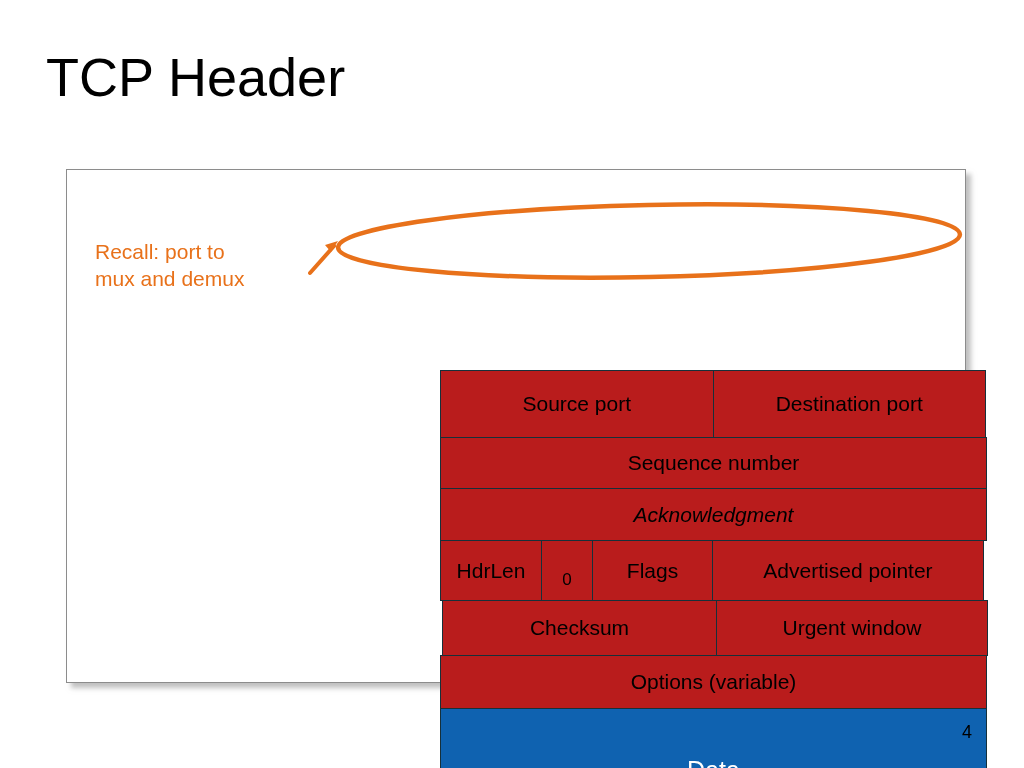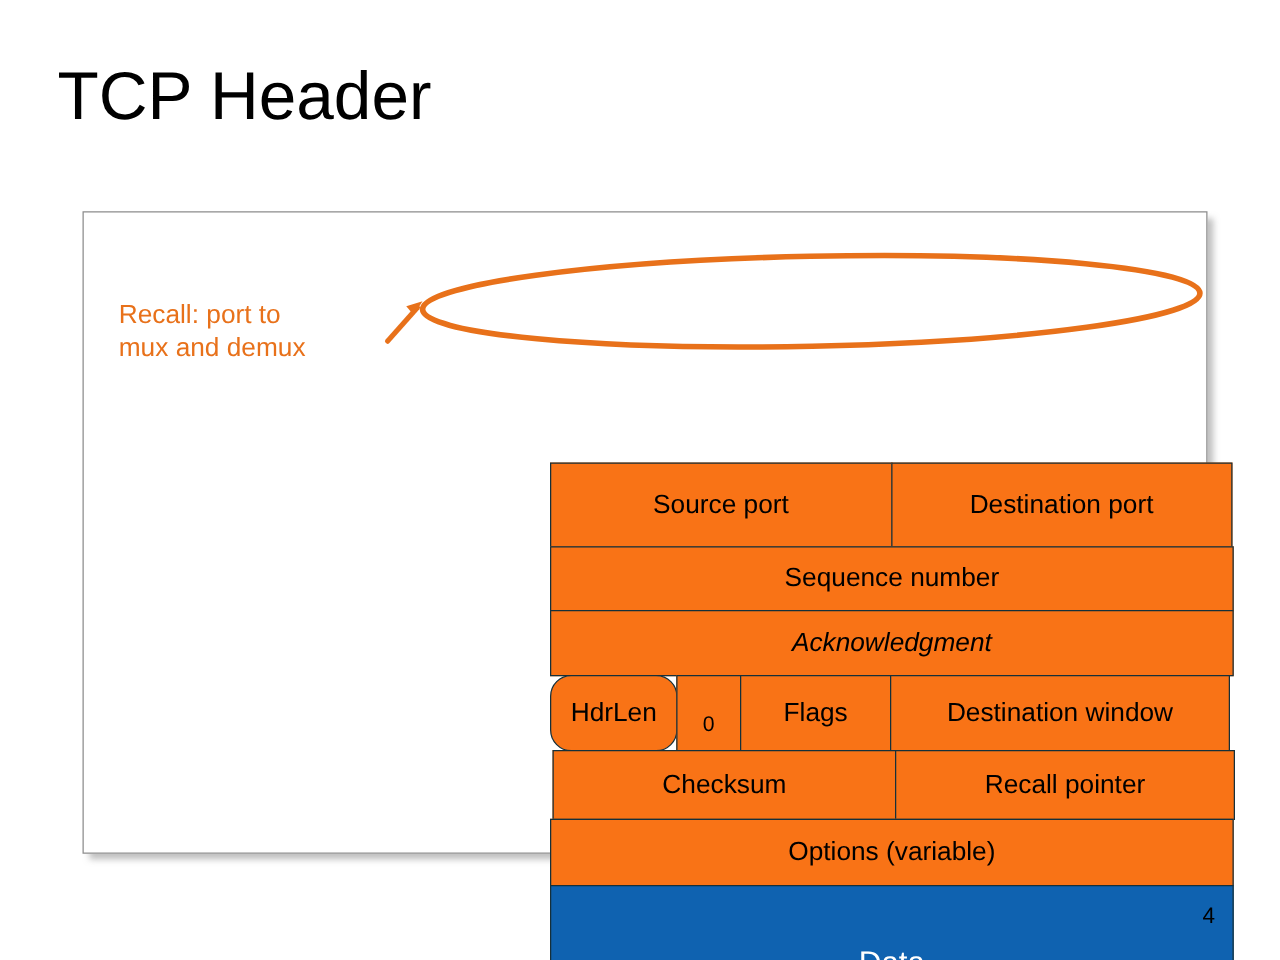--- a/index.html
+++ b/index.html
@@ -70,36 +70,36 @@
     left: 373px;
     top: 200px;
     width: 547px;
   }
   .hdr-row {
     display: flex;
     width: 100%;
     box-sizing: border-box;
   }
   .hdr-cell {
-    background: #f97316;
+    background: #b91c1c;
     border: 1px solid #16303a;
     box-sizing: border-box;
     display: flex;
     align-items: center;
     justify-content: center;
     color: #000000;
     font-size: 21px;
     line-height: 1.1;
     white-space: nowrap;
     margin-right: -1px;
     margin-bottom: -1px;
   }
   .hdr-cell.half   { width: 50%; }
   .hdr-cell.full   { width: 100%; }
-  .hdr-cell.hdrlen { width: 18.65%; border-radius: 17px; }
+  .hdr-cell.hdrlen { width: 18.65%; }
   .hdr-cell.zero   { width: 9.51%; font-size: 17px; align-items: flex-end; padding-bottom: 10px; }
   .hdr-cell.flags  { width: 22.12%; }
   .hdr-cell.advwin { width: 49.72%; }
   .hdr-cell.left-half  { width: 50.27%; }
   .hdr-cell.right-half { width: 49.73%; }
 
   .row-h-67 { height: 67px; }
   .row-h-51 { height: 51px; }
   .row-h-52 { height: 52px; font-style: italic; }
   .row-h-60 { height: 60px; }
@@ -142,26 +142,26 @@
     </div>
 
     <div class="hdr-row row-h-52">
       <div class="hdr-cell full">Acknowledgment</div>
     </div>
 
     <div class="hdr-row row-h-60">
       <div class="hdr-cell hdrlen">HdrLen</div>
       <div class="hdr-cell zero">0</div>
       <div class="hdr-cell flags">Flags</div>
-      <div class="hdr-cell advwin">Destination window</div>
+      <div class="hdr-cell advwin">Advertised pointer</div>
     </div>
 
     <div class="hdr-row row-h-55">
       <div class="hdr-cell left-half">Checksum</div>
-      <div class="hdr-cell right-half">Recall pointer</div>
+      <div class="hdr-cell right-half">Urgent window</div>
     </div>
 
     <div class="hdr-row row-h-53">
       <div class="hdr-cell full">Options (variable)</div>
     </div>
 
     <div class="hdr-row">
       <div class="hdr-cell full data-block">Data</div>
     </div>
 

